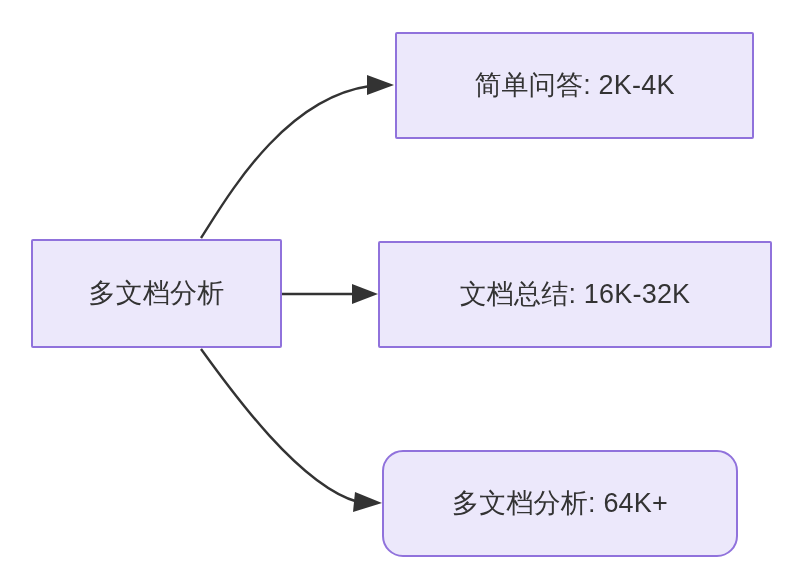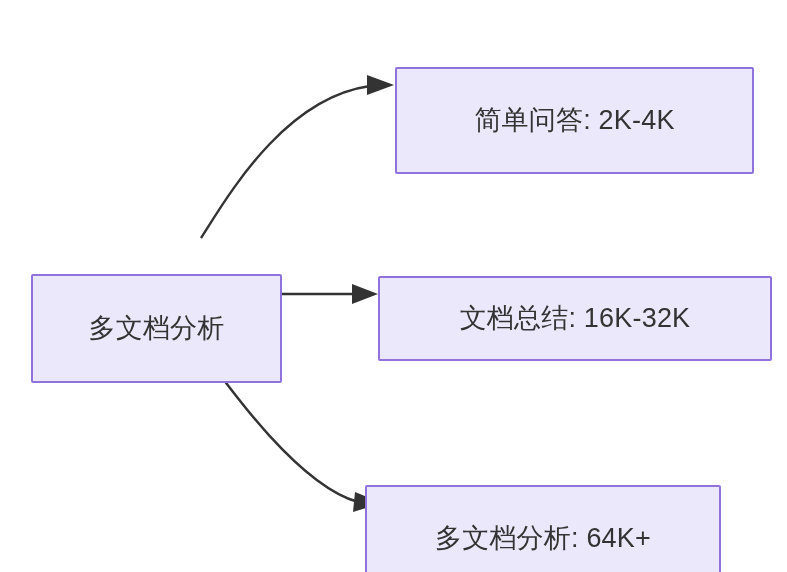--- a/index.html
+++ b/index.html
@@ -30,21 +30,20 @@
   .node {
     position: absolute;
     box-sizing: border-box;
     background: #ECE8FB;
     border: 2px solid #9072DC;
     border-radius: 2px;
     display: flex;
     align-items: center;
     justify-content: center;
     text-align: center;
-    margin-top: 35px;
   }
   .node-label {
     color: #333333;
     font-size: 27px;
     font-weight: 400;
     line-height: 1.2;
     letter-spacing: 0.2px;
     white-space: nowrap;
   }
   #node-source {
@@ -56,27 +55,28 @@
   #node-simple-qa {
     left: 395px;
     top: 32px;
     width: 359px;
     height: 107px;
   }
   #node-doc-summary {
     left: 378px;
     top: 241px;
     width: 394px;
-    height: 85px;
+    height: 107px;
   }
   #node-multi-doc {
-    left: 365px;
+    left: 382px;
     top: 450px;
     width: 356px;
     height: 107px;
+    border-radius: 21px;
   }
   .edge-path {
     fill: none;
     stroke: #333333;
     stroke-width: 2.4;
   }
   .edge-arrowhead {
     fill: #333333;
     stroke: none;
   }

